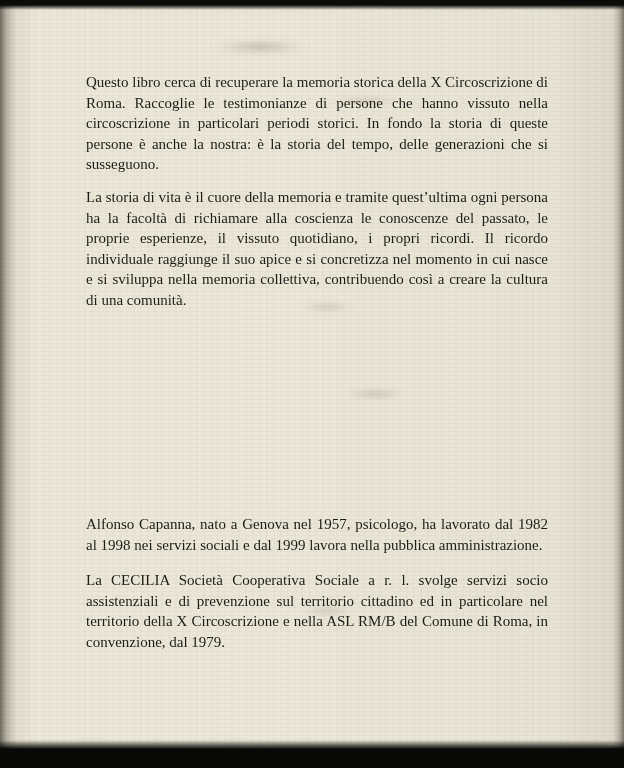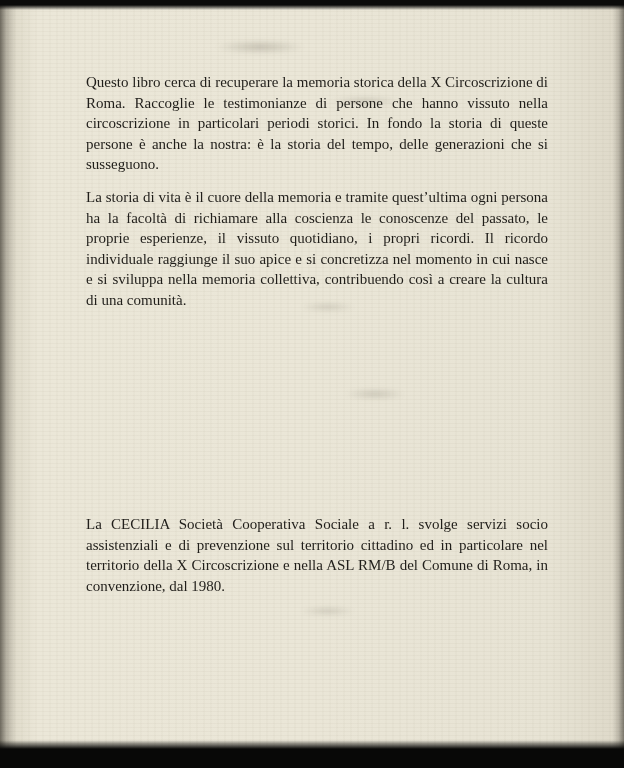--- a/index.html
+++ b/index.html
@@ -82,21 +82,22 @@
 <div class="scanned-page">
 
   <div class="paper-texture"></div>
 
   <div class="text-block synopsis-block">
     <p>Questo libro cerca di recuperare la memoria storica della X Circoscrizione di Roma. Raccoglie le testimonianze di persone che hanno vissuto nella circoscrizione in particolari periodi storici. In fondo la storia di queste persone è anche la nostra: è la storia del tempo, delle generazioni che si susseguono.</p>
     <p>La storia di vita è il cuore della memoria e tramite quest’ultima ogni persona ha la facoltà di richiamare alla coscienza le conoscenze del passato, le proprie esperienze, il vissuto quotidiano, i propri ricordi. Il ricordo individuale raggiunge il suo apice e si concretizza nel momento in cui nasce e si sviluppa nella memoria collettiva, contribuendo così a creare la cultura di una comunità.</p>
   </div>
 
   <div class="text-block credits-block">
-    <p>La CECILIA Società Cooperativa Sociale a r. l. svolge servizi socio assistenziali e di prevenzione sul territorio cittadino ed in particolare nel territorio della X Circoscrizione e nella ASL RM/B del Comune di Roma, in convenzione, dal 1980.</p>
+    <p>Alfonso Capanna, nato a Genova nel 1957, psicologo, ha lavorato dal 1982 al 1998 nei servizi sociali e dal 1999 lavora nella pubblica amministrazione.</p>
+    <p>La CECILIA Società Cooperativa Sociale a r. l. svolge servizi socio assistenziali e di prevenzione sul territorio cittadino ed in particolare nel territorio della X Circoscrizione e nella ASL RM/B del Comune di Roma, in convenzione, dal 1979.</p>
   </div>
 
   <div class="smudge smudge-1"></div>
   <div class="smudge smudge-2"></div>
   <div class="smudge smudge-3"></div>
   <div class="smudge smudge-4"></div>
   <div class="smudge smudge-5"></div>
 
   <div class="edge-left"></div>
   <div class="edge-right"></div>

